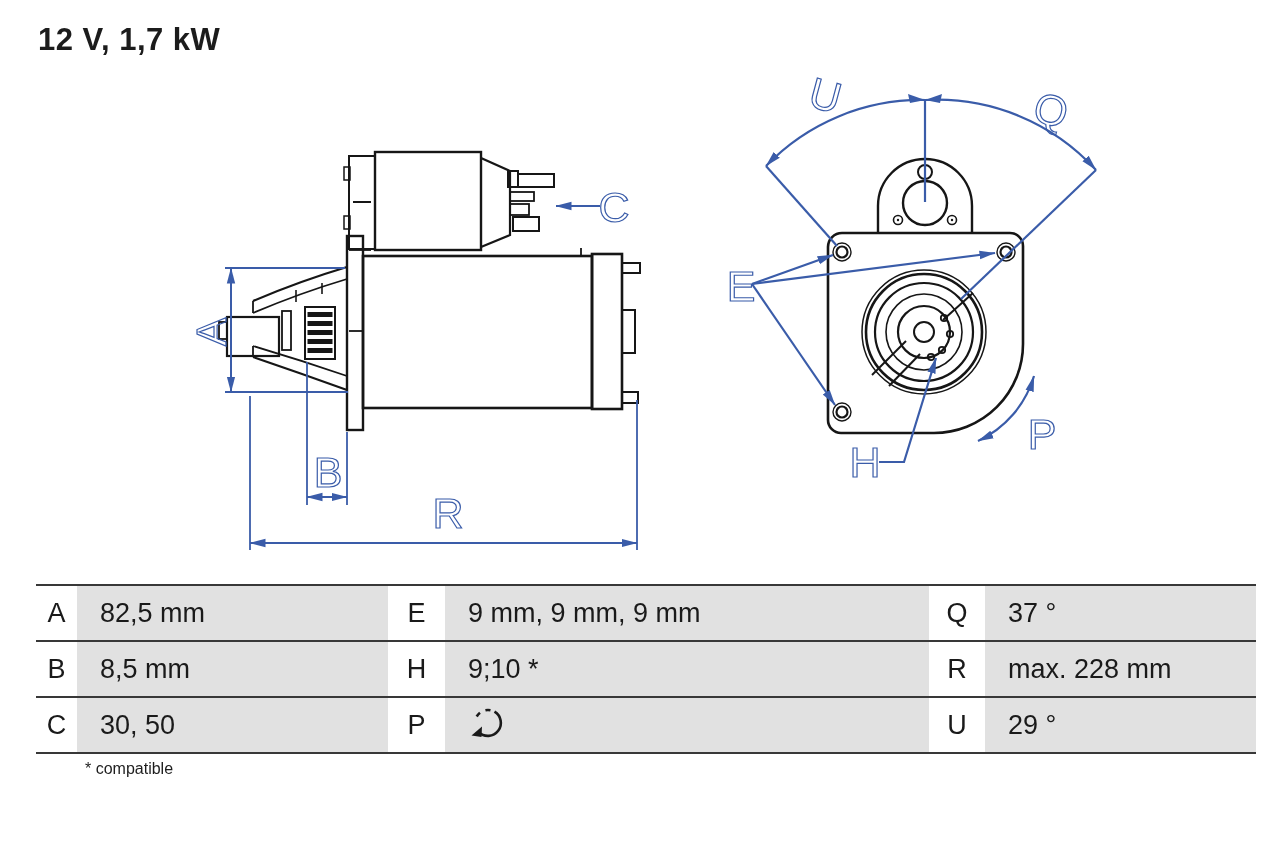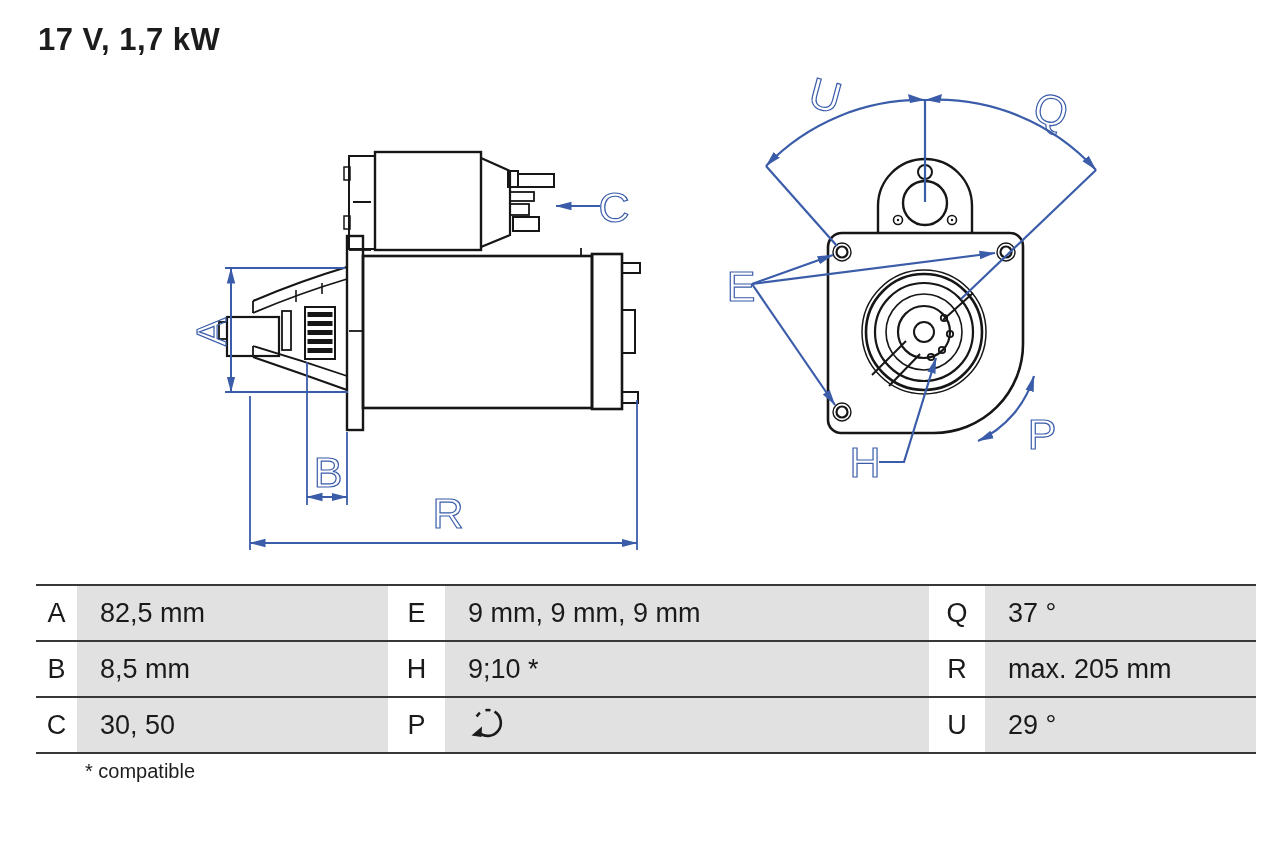--- a/index.html
+++ b/index.html
@@ -19,29 +19,29 @@
 
   
   .tech { position:absolute; left:36px; top:584px; width:1220px; }
   .tech-heading { font-size:29px; font-weight:bold; color:#1a1a1a; margin:0 0 9px 2px; }
   .dtable { width:1220px; border-bottom:2px solid #383838; }
   .drow { display:grid; grid-template-columns:41px 311px 57px 484px 56px 271px;
           height:54px; border-top:2px solid #383838; }
   .cell { display:flex; align-items:center; font-size:27px; color:#1a1a1a; }
   .k { background:#ffffff; justify-content:center; }
   .v { background:#e1e1e1; padding-left:23px; }
-  .footnote { margin-top:6px; padding-left:49px; font-size:20px; color:#1d1d1d; }
+  .footnote { margin-top:6px; padding-left:49px; font-size:16px; color:#1d1d1d; }
   .roticon { display:block; }
 </style>
 </head>
 <body>
 
 <div class="page">
 
-  <div class="title">17 V, 1,7 kW</div>
+  <div class="title">12 V, 1,7 kW</div>
 
   <svg class="drawing" width="1280" height="575" viewBox="0 0 1280 575">
     <defs>
       <marker id="arr" viewBox="0 0 16 10" refX="15.5" refY="5" markerWidth="16" markerHeight="10" orient="auto-start-reverse" markerUnits="userSpaceOnUse">
         <path d="M0,0.8 L16,5 L0,9.2 Z" fill="#3a5ca9"></path>
       </marker>
     </defs>
 
     <g>
 
@@ -177,21 +177,21 @@
         <div class="cell v">9 mm, 9 mm, 9 mm</div>
         <div class="cell k">Q</div>
         <div class="cell v">37 °</div>
       </div>
       <div class="drow">
         <div class="cell k">B</div>
         <div class="cell v">8,5 mm</div>
         <div class="cell k">H</div>
         <div class="cell v">9;10 *</div>
         <div class="cell k">R</div>
-        <div class="cell v">max. 205 mm</div>
+        <div class="cell v">max. 228 mm</div>
       </div>
       <div class="drow">
         <div class="cell k">C</div>
         <div class="cell v">30, 50</div>
         <div class="cell k">P</div>
         <div class="cell v">
           <svg class="roticon" width="40" height="38" viewBox="0 0 40 38">
             <path d="M8.7,10.5 A13,13 0 0 1 24.4,4.8" fill="none" stroke="#1a1a1a" stroke-width="2.6" stroke-dasharray="5 6"></path>
             <path d="M26.5,5.7 A13,13 0 1 1 10.8,26.2" fill="none" stroke="#1a1a1a" stroke-width="2.6"></path>
             <path d="M3.5,29.5 L14,20.5 L13.5,31 Z" fill="#1a1a1a"></path>

